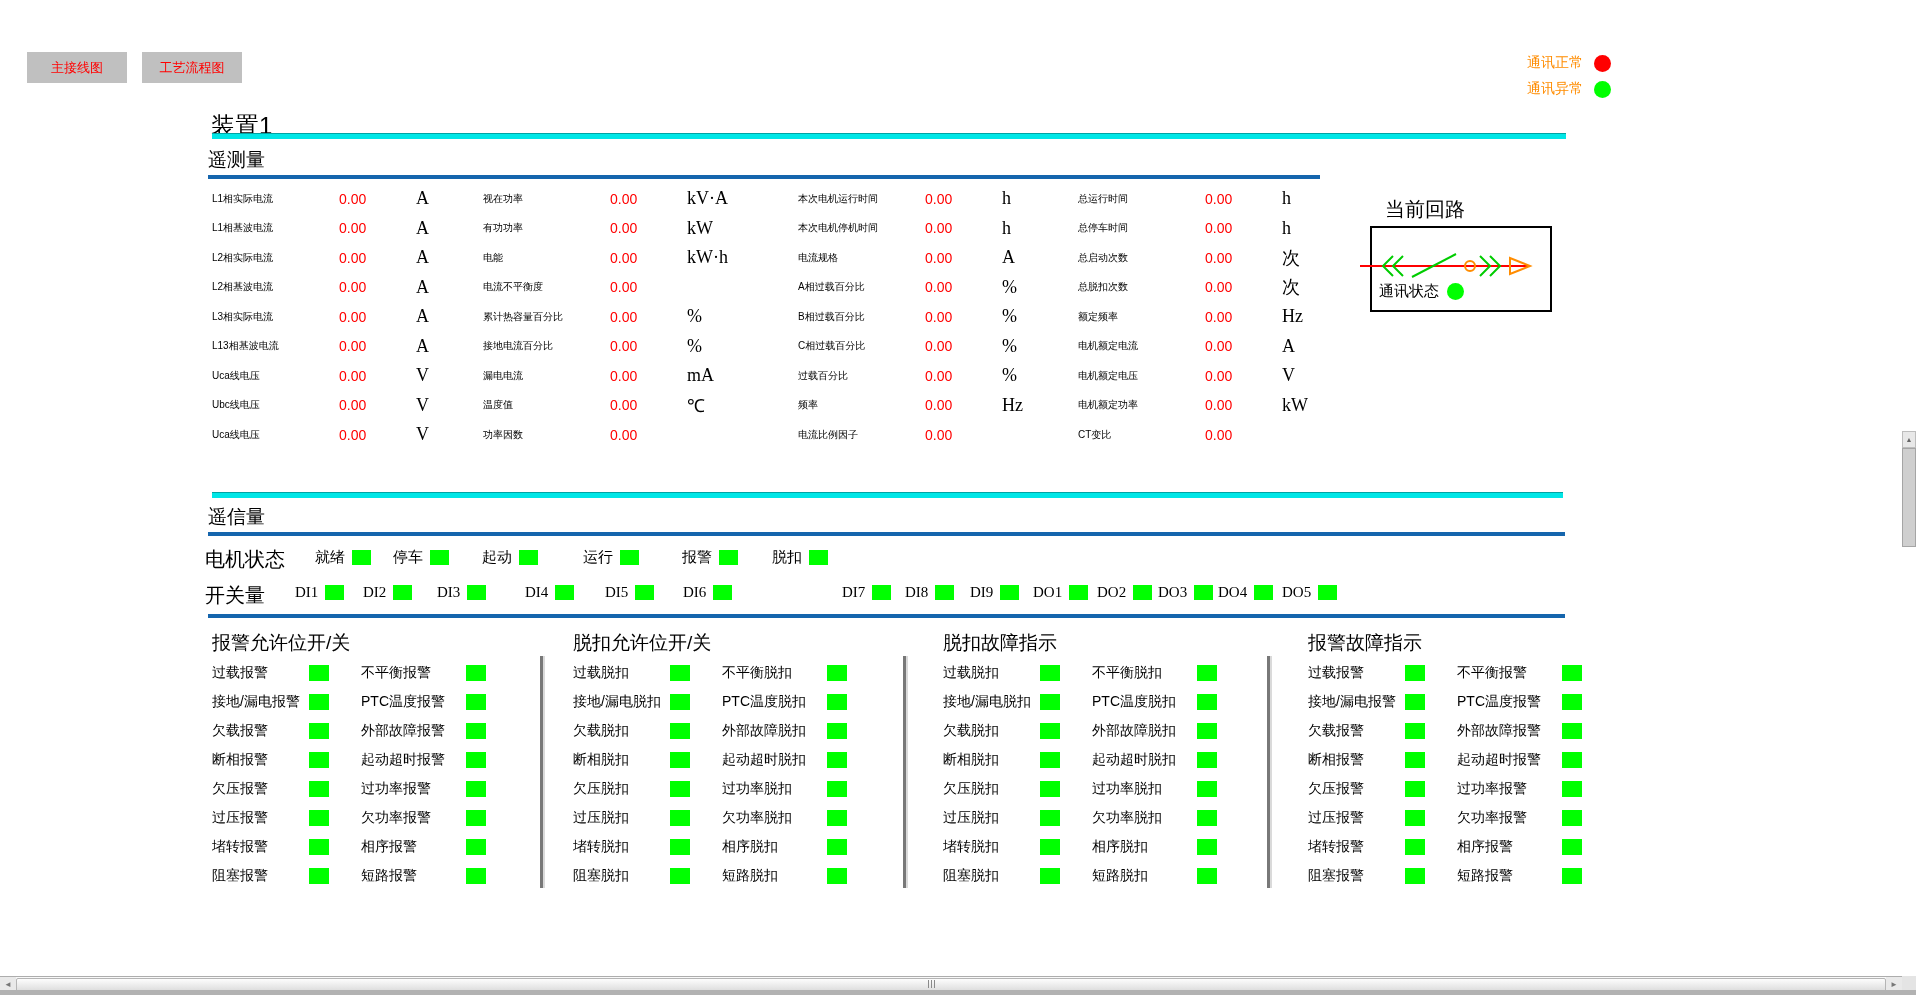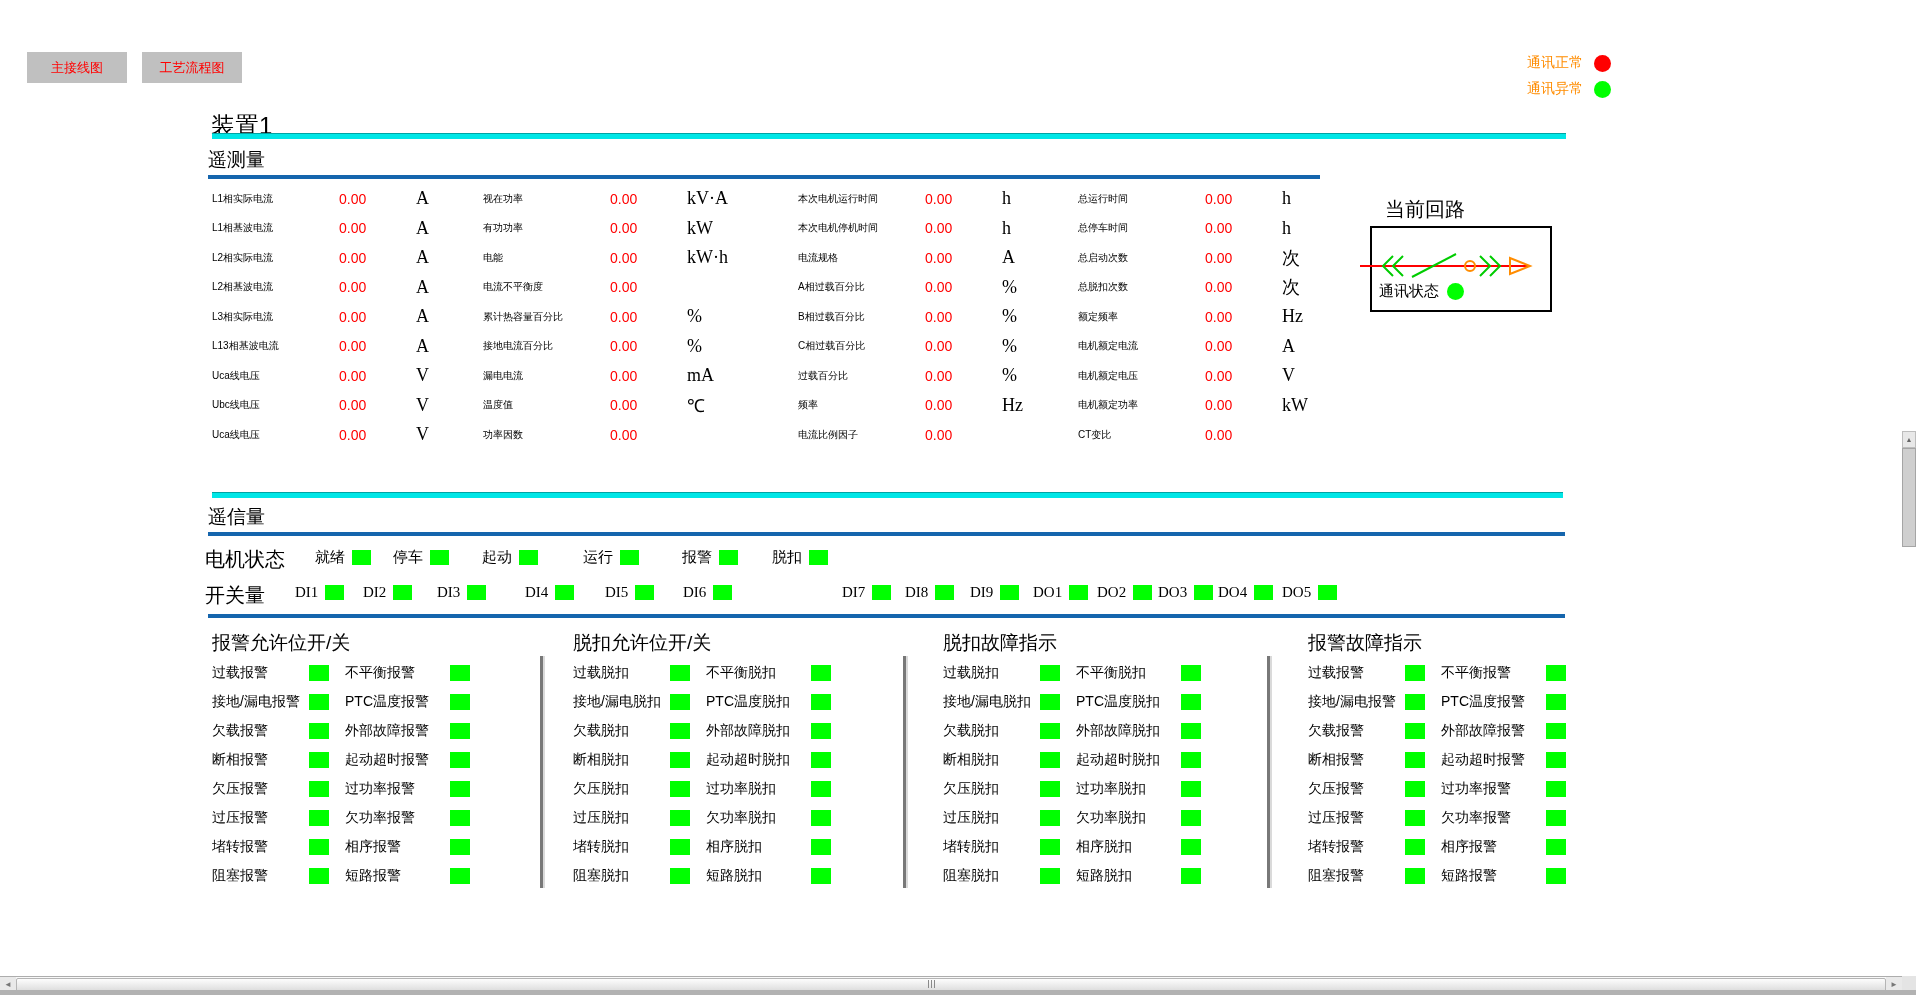--- a/index.html
+++ b/index.html
@@ -84,21 +84,21 @@
   .switch-items .sig-item:nth-child(14){left:1077px}
 
   
   .groups{position:absolute;left:0;top:630px;width:1916px;}
   .group{position:absolute;top:0;}
   .group:nth-child(1){left:212px}
   .group:nth-child(2){left:573px}
   .group:nth-child(3){left:943px}
   .group:nth-child(4){left:1308px}
   .g-title{font-size:19px;height:28px;}
-  .g-cols{display:flex;gap:16px;}
+  .g-cols{display:flex;gap:32px;}
   .g-row{display:flex;align-items:center;height:29px;}
   .g-lbl{font-size:14px;white-space:nowrap;}
   .g-col-a .g-lbl{width:97px;}
   .g-col-b .g-lbl{width:105px;}
   .g-sq{width:20px;height:16px;}
   .v-div{position:absolute;top:656px;height:232px;width:3px;background:#787878;border-right:2px solid #dadada;}
   .vd1{left:540px}.vd2{left:903px}.vd3{left:1267px}
 
   
   .hscroll{position:absolute;left:0;top:976px;width:1902px;height:14px;

